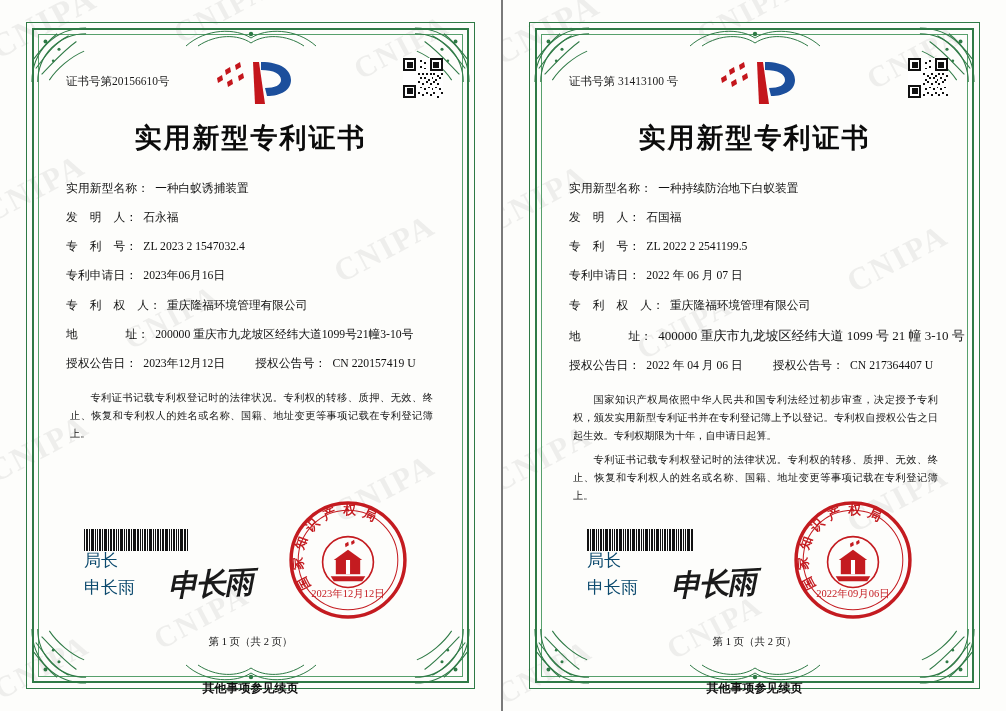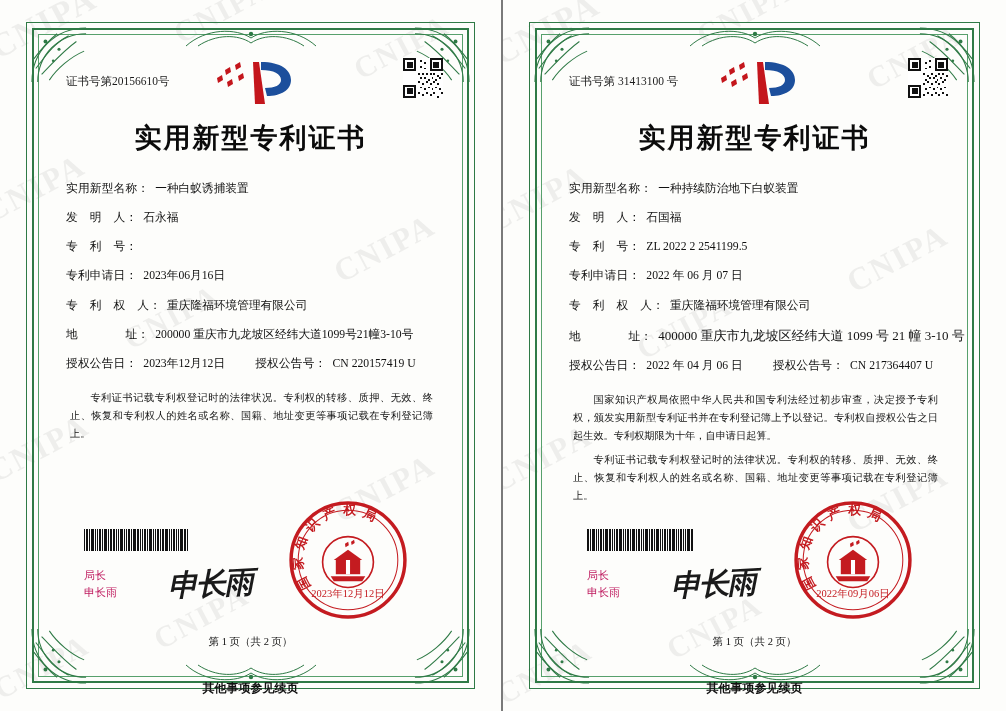--- a/index.html
+++ b/index.html
@@ -157,23 +157,23 @@
     display: flex;
     align-items: flex-end;
     gap: 1px;
   }
   .barcode i { display: block; background: #111; height: 100%; }
 
   .signer {
     position: absolute;
     left: 36px; bottom: 62px;
     font-family: "Liberation Serif", "DejaVu Serif", serif;
-    font-size: 11px;
+    font-size: 17px;
     line-height: 1.55;
-    color: #be185d;
+    color: #0c4a6e;
   }
   .handsign {
     position: absolute;
     left: 120px; bottom: 58px;
     font-family: "Liberation Serif", "DejaVu Serif", serif;
     font-size: 30px;
     font-style: italic;
     font-weight: bold;
     color: #1a1a1a;
     letter-spacing: -2px;
@@ -394,20 +394,21 @@
         <div class="frow">
           <span class="flabel">实用新型名称：</span>
           <span class="fval">一种白蚁诱捕装置</span>
         </div>
         <div class="frow">
           <span class="flabel">发　明　人：</span>
           <span class="fval">石永福</span>
         </div>
         <div class="frow">
           <span class="flabel">专　利　号：</span>
+          <span class="fval">ZL 2023 2 1547032.4</span>
         </div>
         <div class="frow">
           <span class="flabel">专利申请日：</span>
           <span class="fval">2023年06月16日</span>
         </div>
         <div class="frow">
           <span class="flabel">专　利　权　人：</span>
           <span class="fval">重庆隆福环境管理有限公司</span>
         </div>
         <div class="frow">

